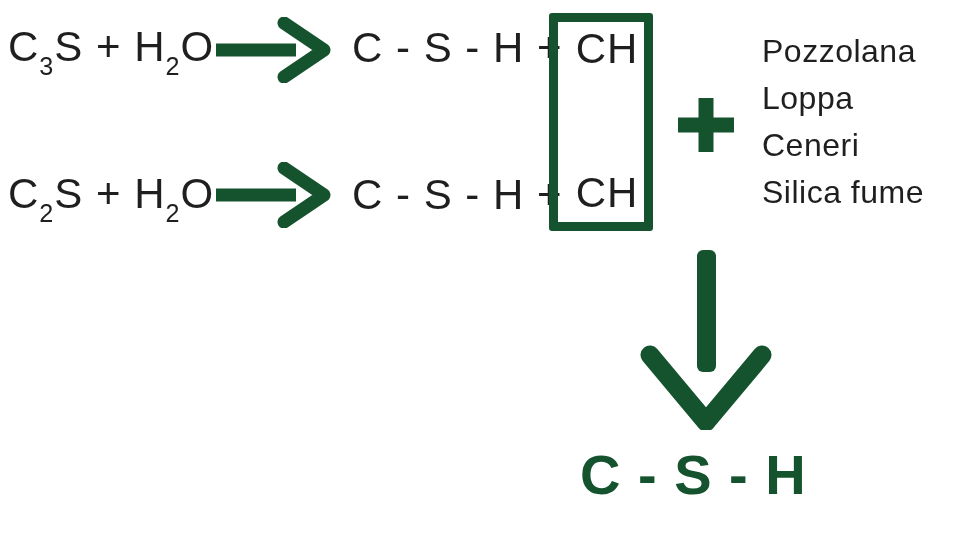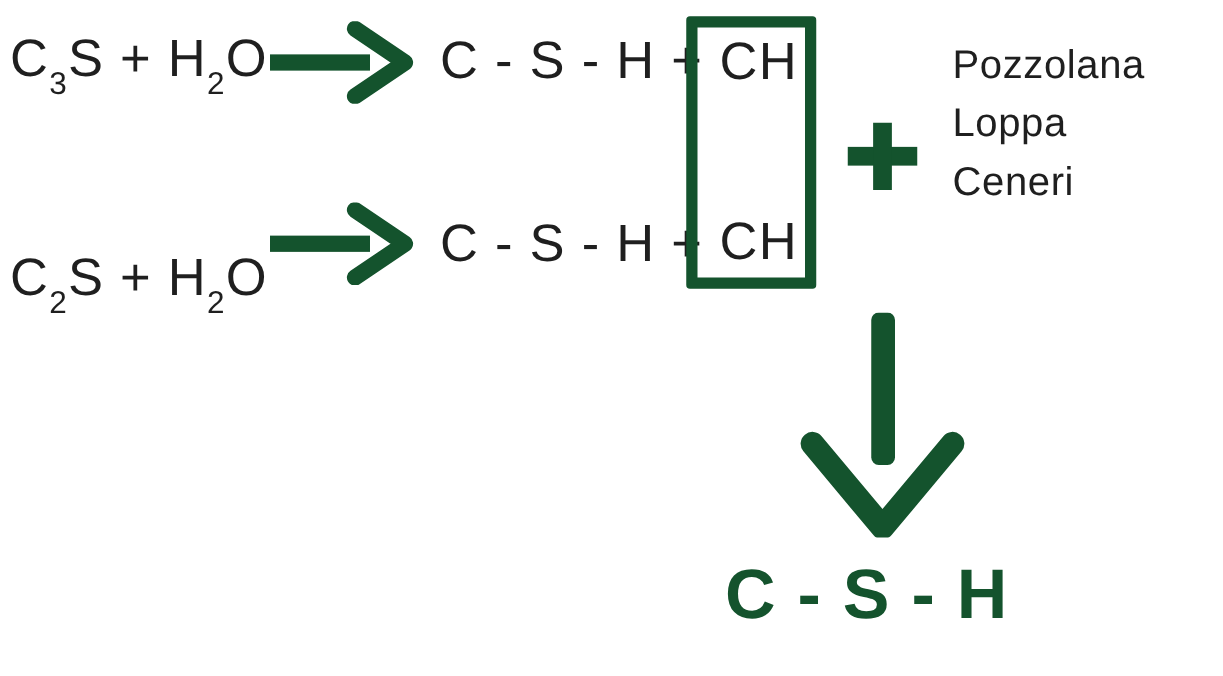--- a/index.html
+++ b/index.html
@@ -23,21 +23,21 @@
   }
   .formula sub {
     font-size: 0.6em;
     line-height: 0;
     position: relative;
     bottom: -0.18em;
   }
 
   .eq1-lhs { left: 8px;   top: 25px; }
   .eq1-rhs { left: 352px; top: 26px; }
-  .eq2-lhs { left: 8px;   top: 172px; margin-top: 28px; }
+  .eq2-lhs { left: 8px;   top: 172px; }
   .eq2-rhs { left: 352px; top: 173px; }
 
   .arrow-r1 { left: 214px; top: 17px; }
   .arrow-r2 { left: 214px; top: 162px; }
 
   .ch-box {
     left: 549px; top: 13px;
     width: 104px; height: 218px;
     box-sizing: border-box;
     border: 9px solid var(--green, #14532d);
@@ -117,20 +117,21 @@
 
   <svg class="abs plus-icon" width="56" height="54" viewBox="0 0 56 54">
     <rect x="0" y="19.5" width="56" height="15" fill="var(--green, #14532d)"></rect>
     <rect x="20.5" y="0" width="15" height="54" fill="var(--green, #14532d)"></rect>
   </svg>
 
   <div class="abs scm-list">
     <div>Pozzolana</div>
     <div>Loppa</div>
     <div>Ceneri</div>
+    <div>Silica fume</div>
   </div>
 
   <svg class="abs arrow-d" width="132" height="180" viewBox="0 0 132 180">
     <rect x="57" y="0" width="19" height="122" rx="6" fill="var(--green, #14532d)"></rect>
     <path d="M10 105 L66 172 L122 105" fill="none" stroke="var(--green, #14532d)" stroke-width="19" stroke-linecap="round" stroke-linejoin="round"></path>
   </svg>
 
   <div class="abs product">C - S - H</div>
 
 </div>

